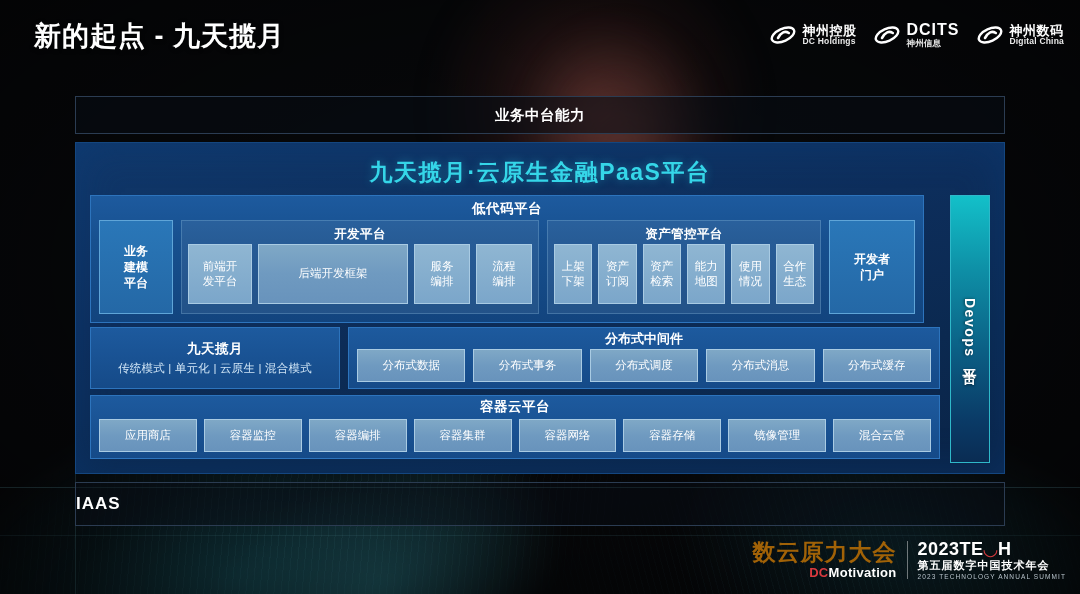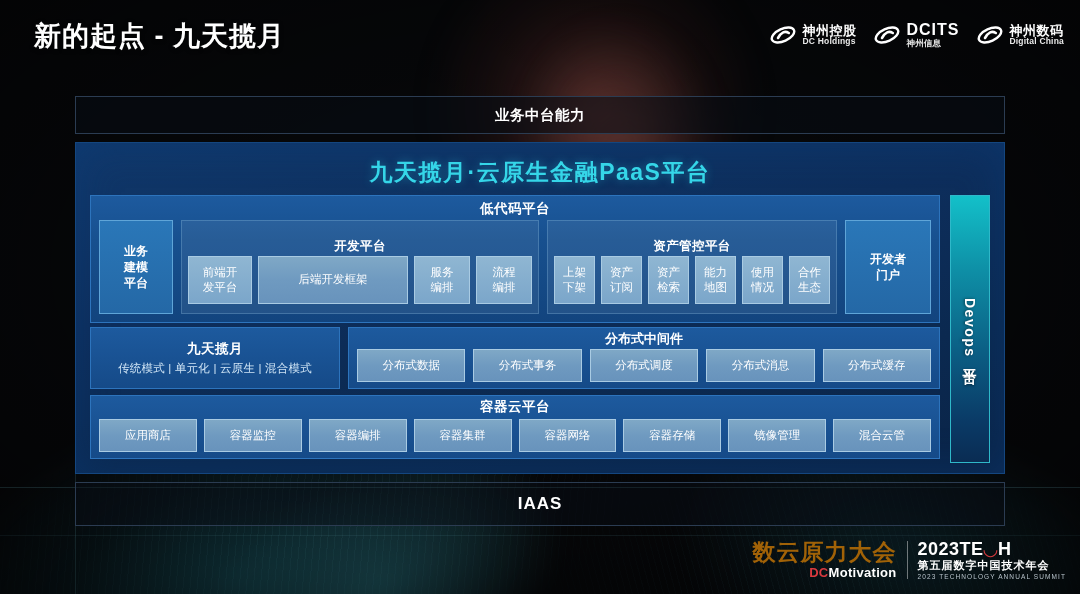--- a/index.html
+++ b/index.html
@@ -86,21 +86,21 @@
   .paas-title{
     text-align:center;font-size:23px;font-weight:bold;letter-spacing:1.5px;
     color:#35d6e8;padding-top:14px;
     text-shadow:0 0 10px rgba(40,190,215,.45);
   }
   .paas-body{position:absolute;left:14px;right:14px;top:52px;bottom:10px;}
   .rows{position:absolute;left:0;top:0;right:50px;bottom:0;}
 
   
   .row1{
-    position:absolute;left:0;top:0;right:0;height:126px;
+    position:absolute;left:0;top:0;right:16px;height:126px;
     background:linear-gradient(180deg,#1d5a9e 0%,#17508f 35%,#12447e 100%);
     border:1px solid #2d74bd;
   }
   .row1-title{
     text-align:center;font-size:13.5px;font-weight:bold;color:#fff;
     padding-top:4px;letter-spacing:.5px;
   }
   .row1-inner{position:absolute;left:8px;right:8px;top:24px;bottom:8px;display:flex;gap:8px;}
 
   .card-solid{
@@ -108,21 +108,21 @@
     border:1px solid #5fa5d8;
     display:flex;align-items:center;justify-content:center;text-align:center;
     font-size:12px;font-weight:bold;color:#fff;line-height:1.35;
   }
   .biz-model{width:72px;flex:none;}
   .dev-portal{width:84px;flex:none;}
 
   .group{
     background:rgba(255,255,255,.07);
     border:1px solid rgba(150,200,235,.28);
-    position:relative;padding:16px 6px 6px;
+    position:relative;padding:4px 6px 6px;
   }
   .group-title{
     text-align:center;font-size:12.5px;font-weight:bold;color:#fff;
     line-height:1.5;letter-spacing:.4px;
   }
   .group-body{display:flex;gap:6px;align-items:stretch;height:calc(100% - 22px);}
   .chip{
     background:linear-gradient(180deg,#7fa8c6 0%,#6f9ac0 50%,#6893bc 100%);
     border:1px solid #a9cbe3;
     display:flex;align-items:center;justify-content:center;text-align:center;
@@ -172,21 +172,21 @@
     border:1px solid #2fb8c9;
     display:flex;align-items:center;justify-content:center;
   }
   .devops span{
     writing-mode:vertical-rl;font-size:14px;font-weight:bold;color:#fff;
     letter-spacing:1.5px;text-shadow:0 1px 3px rgba(0,0,0,.5);
   }
 
   .band-bottom{
     margin-top:8px;height:42px;border:1px solid #2b3c52;background:rgba(8,14,22,.45);
-    display:flex;align-items:center;justify-content:center;
+    display:flex;align-items:center;
     font-size:17px;font-weight:bold;color:#fff;letter-spacing:1px;
   }
 
   
   .event-logo{position:absolute;right:14px;bottom:14px;display:flex;align-items:center;gap:10px;z-index:5;}
   .ev-left{text-align:right;line-height:1;}
   .ev-cn{font-size:23px;font-weight:bold;color:#a16207;letter-spacing:1px;white-space:nowrap;}
   .ev-en{font-size:13px;font-weight:bold;letter-spacing:.3px;margin-top:2px;white-space:nowrap;}
   .ev-en .dc{color:#d93a3f;}
   .ev-en .mo{color:#fff;}

